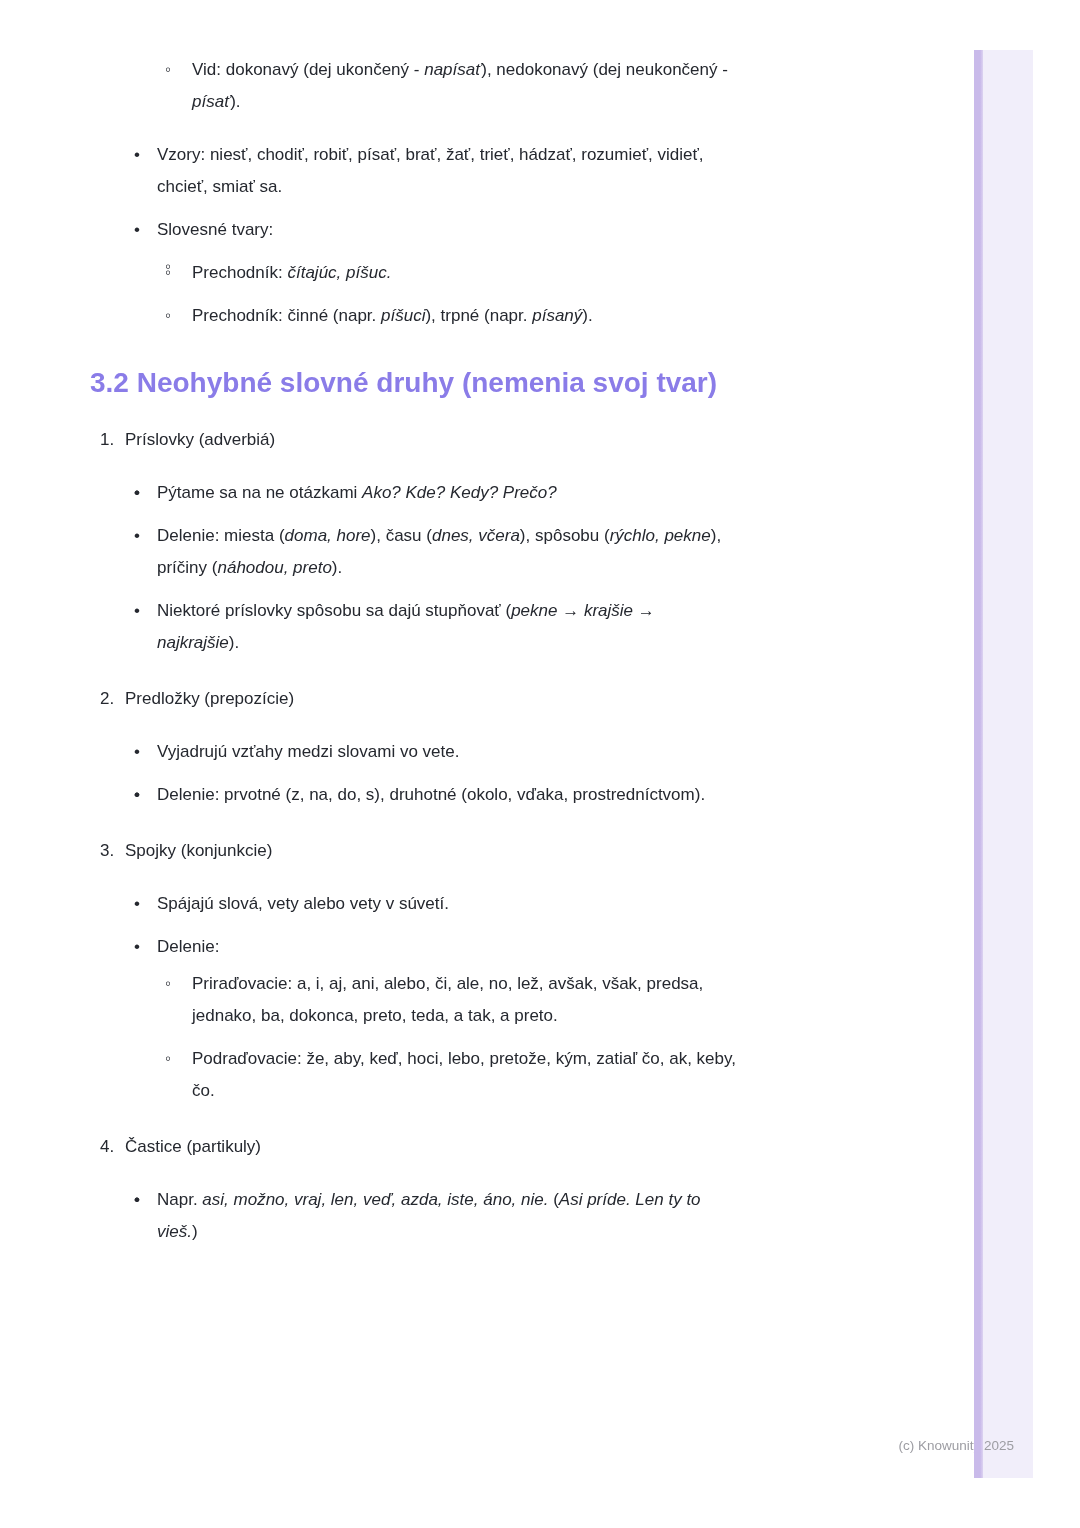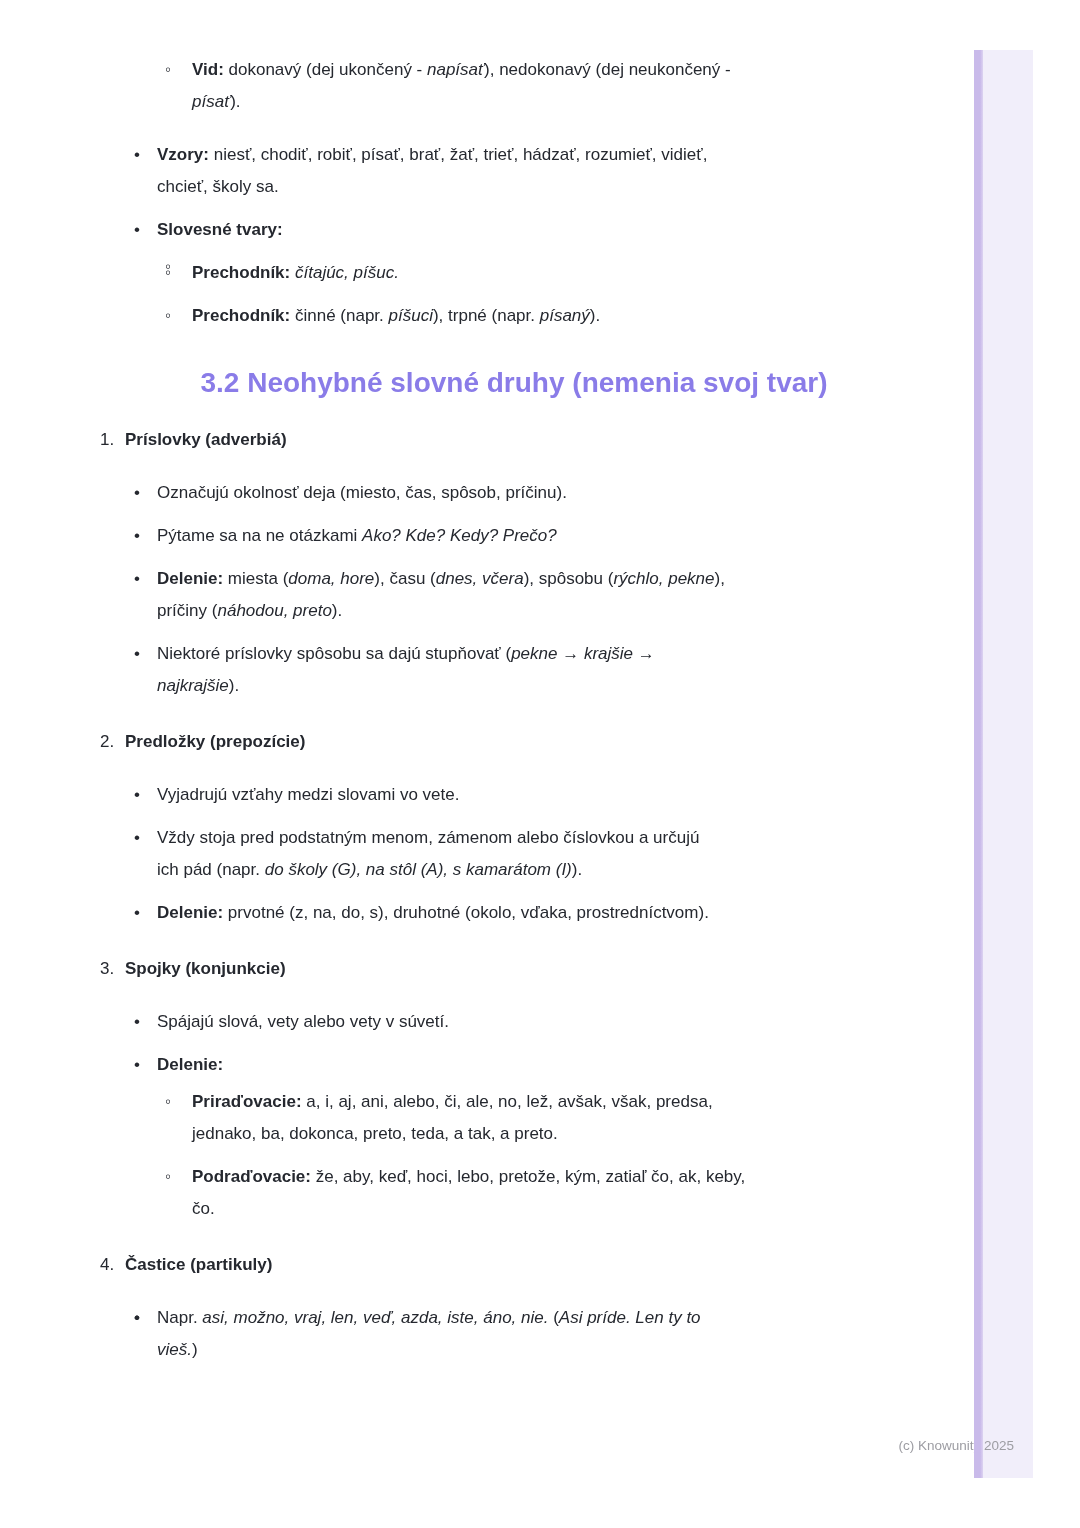--- a/index.html
+++ b/index.html
@@ -37,47 +37,47 @@
   .b1 > .marker{left:44px;}
   .b2{padding-left:102px;}
   .b2 > .marker{left:75px;}
   .block + .block{margin-top:11px;}
   .b1 + .b2{margin-top:5px;}
   .b2 + .b1{margin-top:21px;}
   .num + .b1{margin-top:21px;}
   .b1 + .num, .b2 + .num{margin-top:24px;}
   h2.heading{
     margin:31px 0 21px 0;
-    font-size:28px;line-height:40px;font-weight:700;text-align:center;
+    font-size:28px;line-height:40px;font-weight:700;
   }
-  .bold{font-weight:700;}
+  .bold{font-weight:400;}
   .italic{font-style:italic;}
 </style>
 </head>
 <body>
 
 <div class="accent-panel" style="background: rgb(241, 238, 250);"></div>
 <div class="footer">(c) Knowunity 2025</div>
 <div class="accent-stripe" style="background: linear-gradient(to right, rgb(201, 186, 234) 70%, rgb(221, 211, 241));"></div>
 <div class="content" id="content">
     <div class="block b2"><span class="marker">◦</span><span class="text"><span class="bold">Vid:</span><span> dokonavý (dej ukončený - </span><span class="italic">napísať</span><span>), nedokonavý (dej neukončený -</span><br><span class="italic">písať</span><span>).</span></span></div>
-    <div class="block b1"><span class="marker">•</span><span class="text"><span class="bold">Vzory:</span><span> niesť, chodiť, robiť, písať, brať, žať, trieť, hádzať, rozumieť, vidieť,</span><br><span>chcieť, školy sa.</span></span></div>
+    <div class="block b1"><span class="marker">•</span><span class="text"><span class="bold">Vzory:</span><span> niesť, chodiť, robiť, písať, brať, žať, trieť, hádzať, rozumieť, vidieť,</span><br><span>chcieť, smiať sa.</span></span></div>
     <div class="block b1"><span class="marker">•</span><span class="text"><span class="bold">Slovesné tvary:</span></span></div>
     <div class="block b2"><span class="marker">◦</span></div>
     <div class="block b2"><span class="marker">◦</span><span class="text"><span class="bold">Prechodník:</span><span> </span><span class="italic">čítajúc, píšuc.</span></span></div>
     <div class="block b2"><span class="marker">◦</span><span class="text"><span class="bold">Prechodník:</span><span> činné (napr. </span><span class="italic">píšuci</span><span>), trpné (napr. </span><span class="italic">písaný</span><span>).</span></span></div>
     <h2 class="heading" style="color: rgb(138, 124, 232);">3.2 Neohybné slovné druhy (nemenia svoj tvar)</h2>
     <div class="block num"><span class="marker">1.</span><span class="text"><span class="bold">Príslovky (adverbiá)</span></span></div>
-    <div class="block b1"><span class="marker">•</span><span class="text"><span>Označujú okolnosť deja (miesto, čas, spôsob, príčinu).</span></span></div>
+    <div class="block b1"><span class="marker">•</span></div>
     <div class="block b1"><span class="marker">•</span><span class="text"><span>Pýtame sa na ne otázkami </span><span class="italic">Ako? Kde? Kedy? Prečo?</span></span></div>
     <div class="block b1"><span class="marker">•</span><span class="text"><span class="bold">Delenie:</span><span> miesta (</span><span class="italic">doma, hore</span><span>), času (</span><span class="italic">dnes, včera</span><span>), spôsobu (</span><span class="italic">rýchlo, pekne</span><span>),</span><br><span>príčiny (</span><span class="italic">náhodou, preto</span><span>).</span></span></div>
     <div class="block b1"><span class="marker">•</span><span class="text"><span>Niektoré príslovky spôsobu sa dajú stupňovať (</span><span class="italic">pekne</span><span class="italic"> → </span><span class="italic">krajšie</span><span class="italic"> →</span><br><span class="italic">najkrajšie</span><span>).</span></span></div>
     <div class="block num"><span class="marker">2.</span><span class="text"><span class="bold">Predložky (prepozície)</span></span></div>
     <div class="block b1"><span class="marker">•</span><span class="text"><span>Vyjadrujú vzťahy medzi slovami vo vete.</span></span></div>
-    <div class="block b1"><span class="marker">•</span><span class="text"><span>Vždy stoja pred podstatným menom, zámenom alebo číslovkou a určujú</span><br><span>ich pád (napr. </span><span class="italic">do školy (G), na stôl (A), s kamarátom (I)</span><span>).</span></span></div>
+    <div class="block b1"><span class="marker">•</span></div>
     <div class="block b1"><span class="marker">•</span><span class="text"><span class="bold">Delenie:</span><span> prvotné (z, na, do, s), druhotné (okolo, vďaka, prostredníctvom).</span></span></div>
     <div class="block num"><span class="marker">3.</span><span class="text"><span class="bold">Spojky (konjunkcie)</span></span></div>
     <div class="block b1"><span class="marker">•</span><span class="text"><span>Spájajú slová, vety alebo vety v súvetí.</span></span></div>
     <div class="block b1"><span class="marker">•</span><span class="text"><span class="bold">Delenie:</span></span></div>
     <div class="block b2"><span class="marker">◦</span><span class="text"><span class="bold">Priraďovacie:</span><span> a, i, aj, ani, alebo, či, ale, no, lež, avšak, však, predsa,</span><br><span>jednako, ba, dokonca, preto, teda, a tak, a preto.</span></span></div>
     <div class="block b2"><span class="marker">◦</span><span class="text"><span class="bold">Podraďovacie:</span><span> že, aby, keď, hoci, lebo, pretože, kým, zatiaľ čo, ak, keby,</span><br><span>čo.</span></span></div>
     <div class="block num"><span class="marker">4.</span><span class="text"><span class="bold">Častice (partikuly)</span></span></div>
     <div class="block b1"><span class="marker">•</span></div>
     <div class="block b1"><span class="marker">•</span><span class="text"><span>Napr. </span><span class="italic">asi, možno, vraj, len, veď, azda, iste, áno, nie.</span><span> (</span><span class="italic">Asi príde. Len ty to</span><br><span class="italic">vieš.</span><span>)</span></span></div>
   </div>

